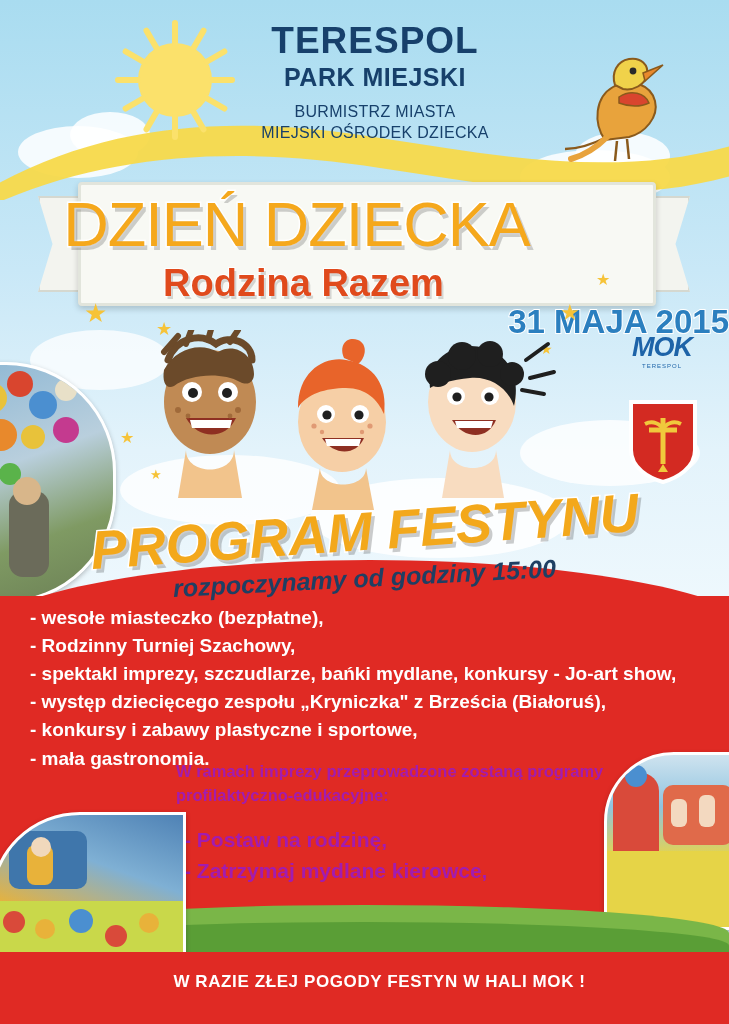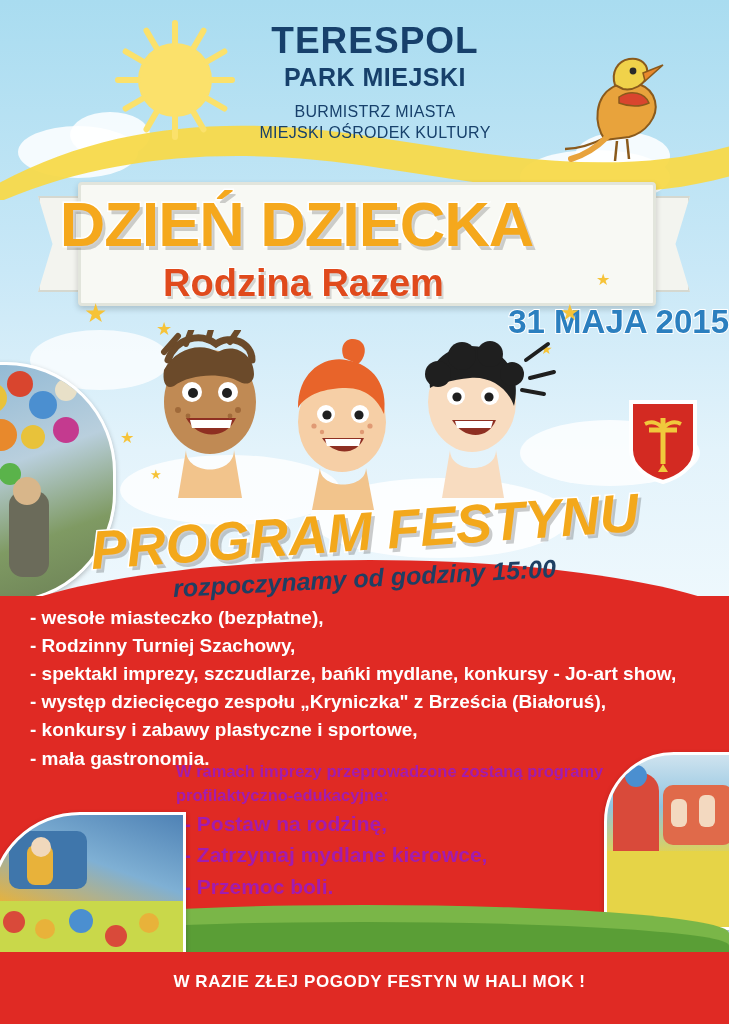--- a/index.html
+++ b/index.html
@@ -113,21 +113,21 @@
     border: 3px solid #e2e5dc;
     border-radius: 4px;
     box-shadow: 0 3px 6px rgba(0,0,0,.18);
   }
   .dzien {
     position: absolute;
     left: 0; top: 188px;
     width: 593px;
     text-align: center;
     font-size: 63px;
-    font-weight: bold;
+    font-weight: normal;
     letter-spacing: -1px;
     color: #f5a81c;
     -webkit-text-stroke: 3px #ffffff;
     paint-order: stroke fill;
     text-shadow: 3px 4px 0 rgba(0,0,0,.18);
   }
   .rodzina {
     position: absolute;
     left: 0; top: 262px;
     width: 607px;
@@ -374,21 +374,21 @@
     <div class="ray" style="transform:rotate(240deg)"></div>
     <div class="ray" style="transform:rotate(270deg)"></div>
     <div class="ray" style="transform:rotate(300deg)"></div>
     <div class="ray" style="transform:rotate(330deg)"></div>
   </div>
 
   <div class="header-text">
     <div class="h-terespol">TERESPOL</div>
     <div class="h-park">PARK MIEJSKI</div>
     <div class="h-burmistrz">BURMISTRZ MIASTA</div>
-    <div class="h-burmistrz" style="margin-top:0">MIEJSKI OŚRODEK KULTURY</div>
+    <div class="h-burmistrz" style="margin-top:0">MIEJSKI OŚRODEK DZIECKA</div>
   </div>
 
   <svg class="bird" viewBox="0 0 130 120">
     <path d="M60,95 C48,78 50,52 68,42 C86,32 106,40 110,56 C114,72 100,88 84,92 Z" fill="#e8a33c" stroke="#8a5a1c" stroke-width="2"></path>
     <path d="M74,52 C86,44 100,48 104,58 C96,62 84,62 74,58 Z" fill="#d9452e" stroke="#8a5a1c" stroke-width="1.5"></path>
     <path d="M70,40 C66,28 72,16 84,14 C96,12 104,20 102,30 C100,40 88,46 78,44 Z" fill="#f0d24a" stroke="#8a5a1c" stroke-width="2"></path>
     <circle cx="88" cy="26" r="3.4" fill="#2a2a2a"></circle>
     <path d="M98,28 L118,20 L100,36 Z" fill="#e8892c" stroke="#8a5a1c" stroke-width="1.5"></path>
     <path d="M62,92 C50,98 36,104 20,104" stroke="#8a5a1c" stroke-width="2.5" fill="none"></path>
     <path d="M62,92 C52,102 40,110 26,114" stroke="#e8a33c" stroke-width="6" fill="none" stroke-linecap="round"></path>
@@ -462,20 +462,24 @@
         <circle cx="327" cy="67" r="4.6" fill="#1f1f1f"></circle>
       <circle cx="360" cy="66" r="9" fill="#ffffff"></circle>
         <circle cx="359" cy="67" r="4.6" fill="#1f1f1f"></circle>
       <path d="M322,90 C334,110 358,110 366,90 Z" fill="#8e2f22"></path>
       <path d="M325,91 L363,91 L361,98 L327,98 Z" fill="#ffffff"></path>
       <path d="M396,30 L418,14 M400,48 L424,42 M392,60 L414,64" stroke="#1f1f1f" stroke-width="4" stroke-linecap="round"></path>
       <path d="M320,120 C320,144 366,144 366,120 L374,168 L312,168 Z" fill="#f8dcc0"></path>
     </g>
   </svg>
 
+  <div class="mok">
+    <div class="mok-text">MOK</div>
+    <div class="mok-sub">TERESPOL</div>
+  </div>
 
   <svg class="herb" viewBox="0 0 72 86">
     <path d="M4,4 L68,4 L68,52 C68,70 50,80 36,84 C22,80 4,70 4,52 Z" fill="#d32a22" stroke="#ffffff" stroke-width="4"></path>
     <path d="M36,20 L36,66" stroke="#f0c93c" stroke-width="5"></path>
     <path d="M22,32 L50,32" stroke="#f0c93c" stroke-width="5"></path>
     <path d="M18,26 C26,22 34,26 36,32 C38,26 46,22 54,26" stroke="#f0c93c" stroke-width="4" fill="none"></path>
     <path d="M36,66 L31,74 L41,74 Z" fill="#f0c93c"></path>
   </svg>
 
   <div class="photo photo-balloons">
@@ -502,24 +506,23 @@
     <div class="list-item">- wesołe miasteczko (bezpłatne),</div>
     <div class="list-item">- Rodzinny Turniej Szachowy,</div>
     <div class="list-item">- spektakl imprezy, szczudlarze, bańki mydlane, konkursy - Jo-art show,</div>
     <div class="list-item">- występ dziecięcego zespołu „Kryniczka" z Brześcia (Białoruś),</div>
     <div class="list-item">- konkursy i zabawy plastyczne i sportowe,</div>
     <div class="list-item">- mała gastronomia.</div>
   </div>
 
   <div class="ramach">
     <div class="ramach-lead">W ramach imprezy przeprowadzone zostaną programy</div>
-    <div class="ramach-lead" style="margin-bottom:0;">profilaktyczno-edukacyjne:</div>
+    <div class="ramach-lead" style="margin-bottom:16px;">profilaktyczno-edukacyjne:</div>
     <div class="ramach-item">- Postaw na rodzinę,</div>
     <div class="ramach-item">- Zatrzymaj mydlane kierowce,</div>
-    <div class="ramach-item">- Przemoc boli.</div>
   </div>
 
   <div class="photo photo-play">
     <div class="blob" style="left:6px; top:18px; width:46px; height:110px; background:#d94a3a; border-radius:18px 18px 6px 6px;"></div>
     <div class="blob" style="left:18px; top:10px; width:22px; height:22px; background:#4b8fd0;"></div>
     <div class="blob" style="left:56px; top:30px; width:70px; height:60px; background:#e06a4a; border-radius:10px;"></div>
     <div class="blob" style="left:64px; top:44px; width:16px; height:28px; background:#f3d9c0; border-radius:6px;"></div>
     <div class="blob" style="left:92px; top:40px; width:16px; height:32px; background:#f3d9c0; border-radius:6px;"></div>
     <div class="blob" style="left:0; top:96px; width:130px; height:76px; background:#e6d447; border-radius:0;"></div>
   </div>

